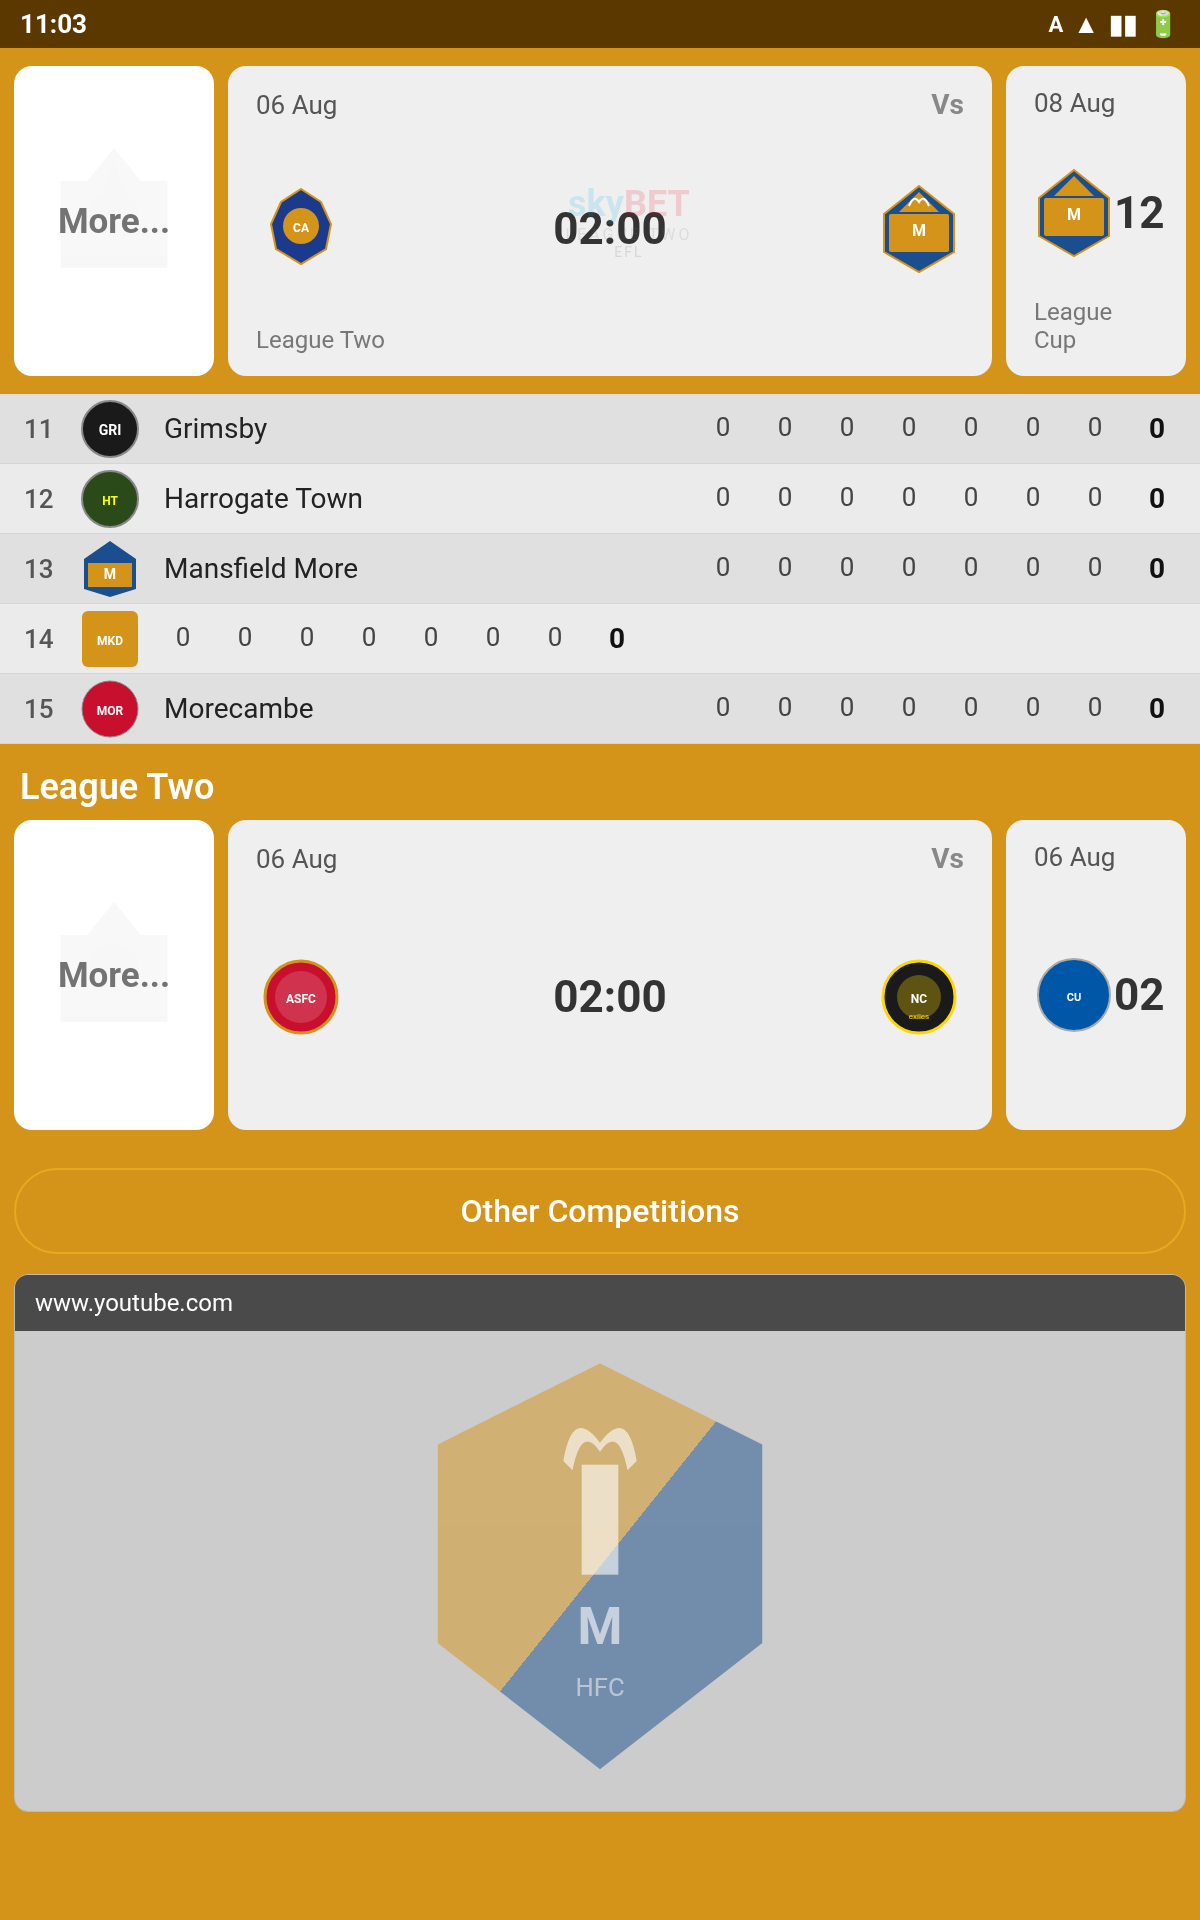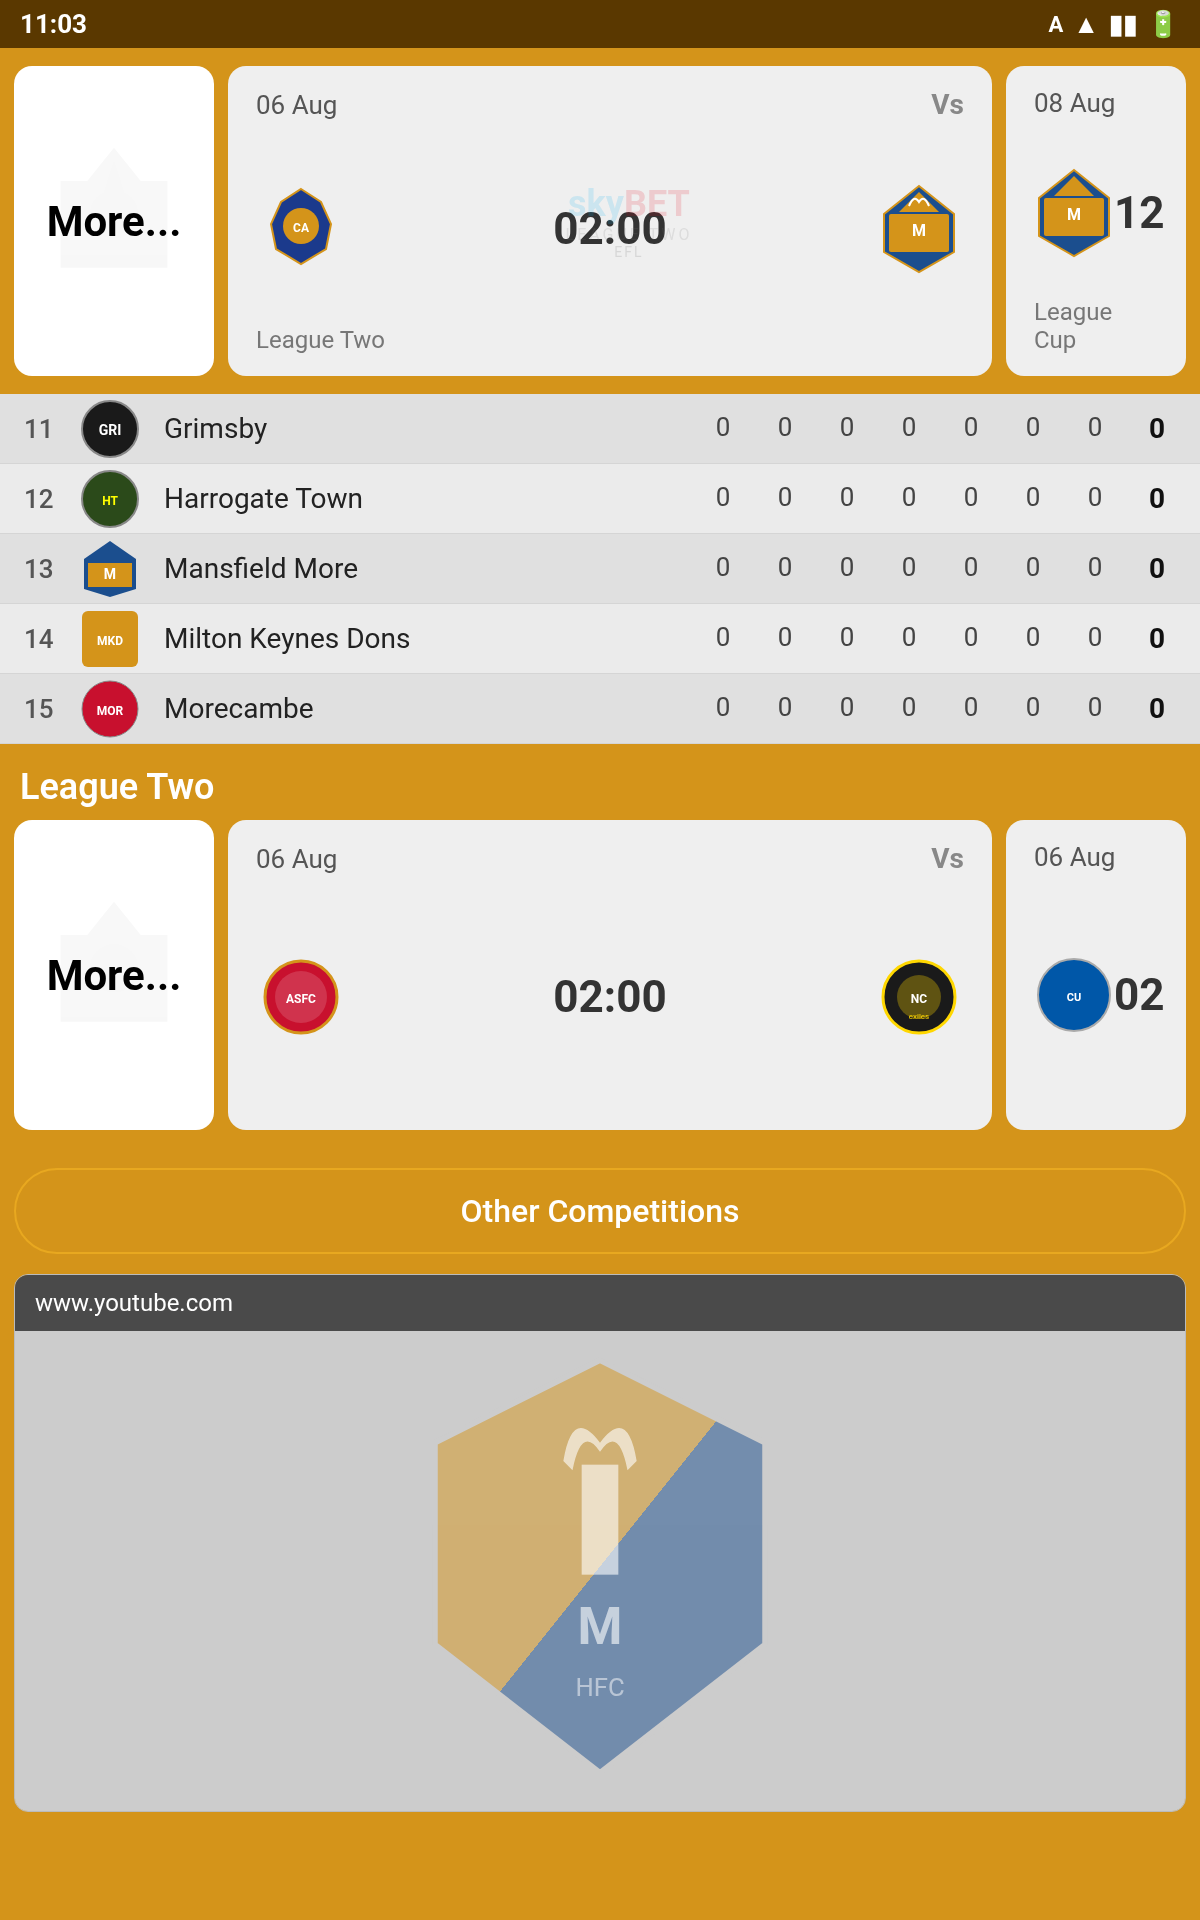--- a/index.html
+++ b/index.html
@@ -57,23 +57,23 @@
       position: absolute;
       top: 0; left: 0; right: 0; bottom: 0;
       display: flex;
       align-items: center;
       justify-content: center;
       opacity: 0.07;
     }
     .more-card-text {
       position: relative;
       z-index: 2;
-      font-size: 42px;
-      font-weight: bold;
-      color: #000000;
+      font-size: 35px;
+      font-weight: bold;
+      color: #737373;
     }
 
     .fixture-card {
       background: #EFEFEF;
       border-radius: 18px;
       flex: 1;
       height: 310px;
       padding: 22px 28px;
       position: relative;
       overflow: hidden;
@@ -397,21 +397,20 @@
   </div>
 
   <div class="table-row" style="background:#EBEBEB;">
     <span class="row-rank">14</span>
     <div class="row-badge">
       <svg width="60" height="60" viewBox="0 0 60 60">
         <rect x="2" y="2" width="56" height="56" rx="6" fill="#D4941A"></rect>
         <text x="30" y="36" text-anchor="middle" fill="white" font-size="12" font-weight="bold">MKD</text>
       </svg>
     </div>
-    <span class="row-name">Milton Keynes Dons</span>
     <div class="row-stats">
       <span class="row-stat">0</span>
       <span class="row-stat">0</span>
       <span class="row-stat">0</span>
       <span class="row-stat">0</span>
       <span class="row-stat">0</span>
       <span class="row-stat">0</span>
       <span class="row-stat">0</span>
       <span class="row-stat bold">0</span>
     </div>

